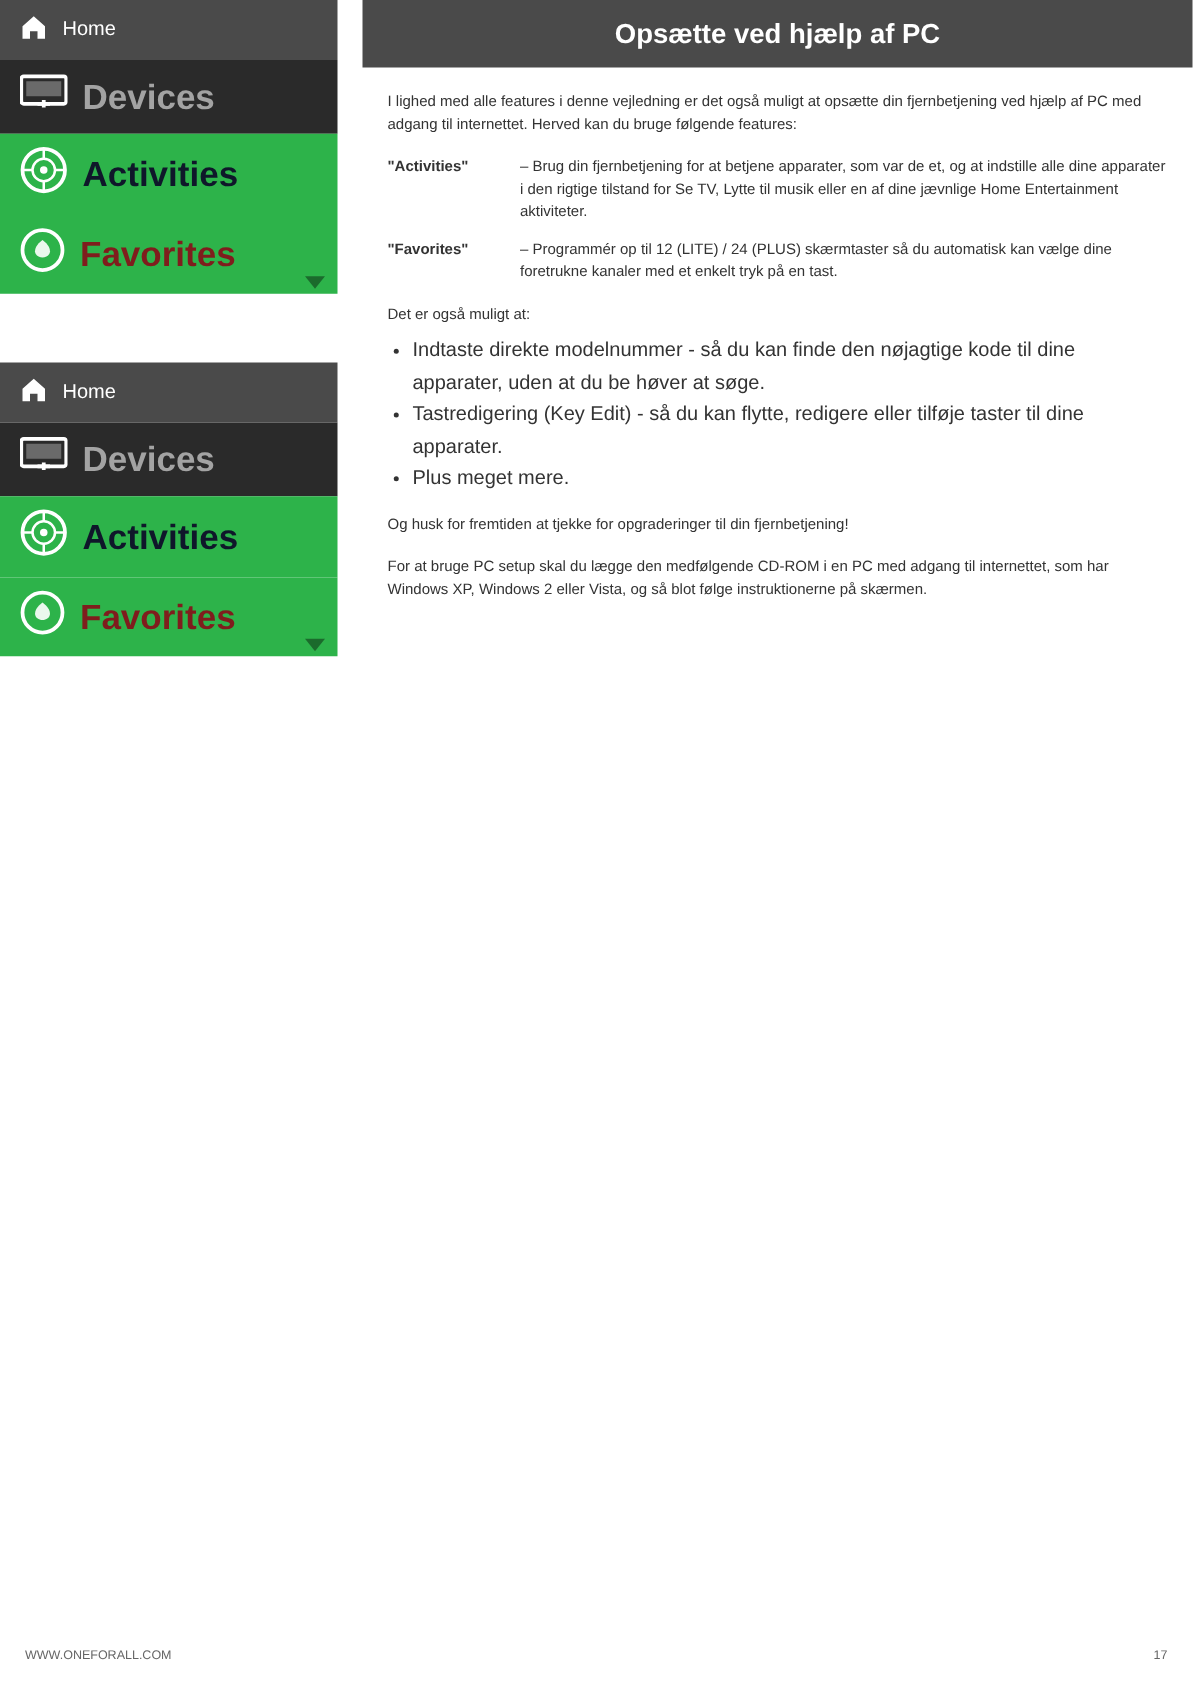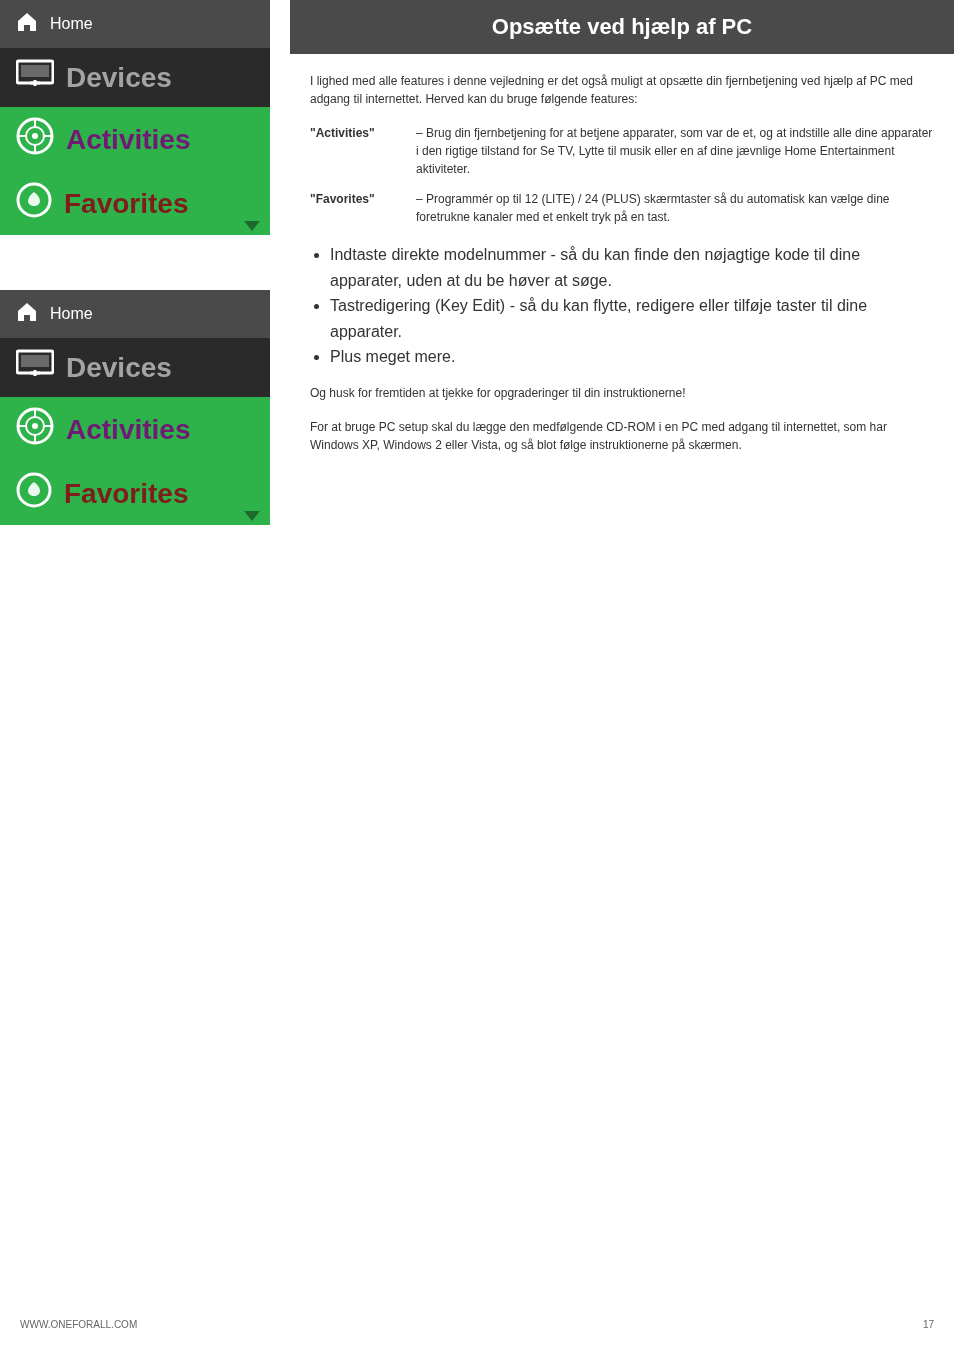--- a/index.html
+++ b/index.html
@@ -40,21 +40,21 @@
       min-height: 48px;
     }
 
     .menu-item.devices-item {
       background: #2a2a2a;
       color: #a3a3a3;
     }
 
     .menu-item.activities-item {
       background: #2db34a;
-      color: #701a75;
+      color: #0f172a;
     }
 
     .menu-item.favorites-item {
       background: #2db34a;
       color: #7f1d1d;
       position: relative;
     }
 
     
     .arrow-down {
@@ -286,28 +286,29 @@
       <div class="feature-row">
         <span class="feature-key">"Activities"</span>
         <span class="feature-val">– Brug din fjernbetjening for at betjene apparater, som var de et, og at indstille alle dine apparater i den rigtige tilstand for Se TV, Lytte til musik eller en af dine jævnlige Home Entertainment aktiviteter.</span>
       </div>
       <div class="feature-row">
         <span class="feature-key">"Favorites"</span>
         <span class="feature-val">– Programmér op til 12 (LITE) / 24 (PLUS) skærmtaster så du automatisk kan vælge dine foretrukne kanaler med et enkelt tryk på en tast.</span>
       </div>
     </div>
 
+    <p class="also-possible">Det er også muligt at:</p>
 
     <ul class="bullet-list">
       <li>Indtaste direkte modelnummer - så du kan finde den nøjagtige kode til dine apparater, uden at du be høver at søge.</li>
       <li>Tastredigering (Key Edit) - så du kan flytte, redigere eller tilføje taster til dine apparater.</li>
       <li>Plus meget mere.</li>
     </ul>
 
-    <p class="reminder-text">Og husk for fremtiden at tjekke for opgraderinger til din instruktionerne!</p>
+    <p class="reminder-text">Og husk for fremtiden at tjekke for opgraderinger til din fjernbetjening!</p>
 
     <p class="pc-setup-text">For at bruge PC setup skal du lægge den medfølgende CD-ROM i en PC med adgang til internettet, som har Windows XP, Windows 2 eller Vista, og så blot følge instruktionerne på skærmen.</p>
   </div>
 </div>
 
 <div class="footer">
   <span>WWW.ONEFORALL.COM</span>
   <span>17</span>
 </div>
 

